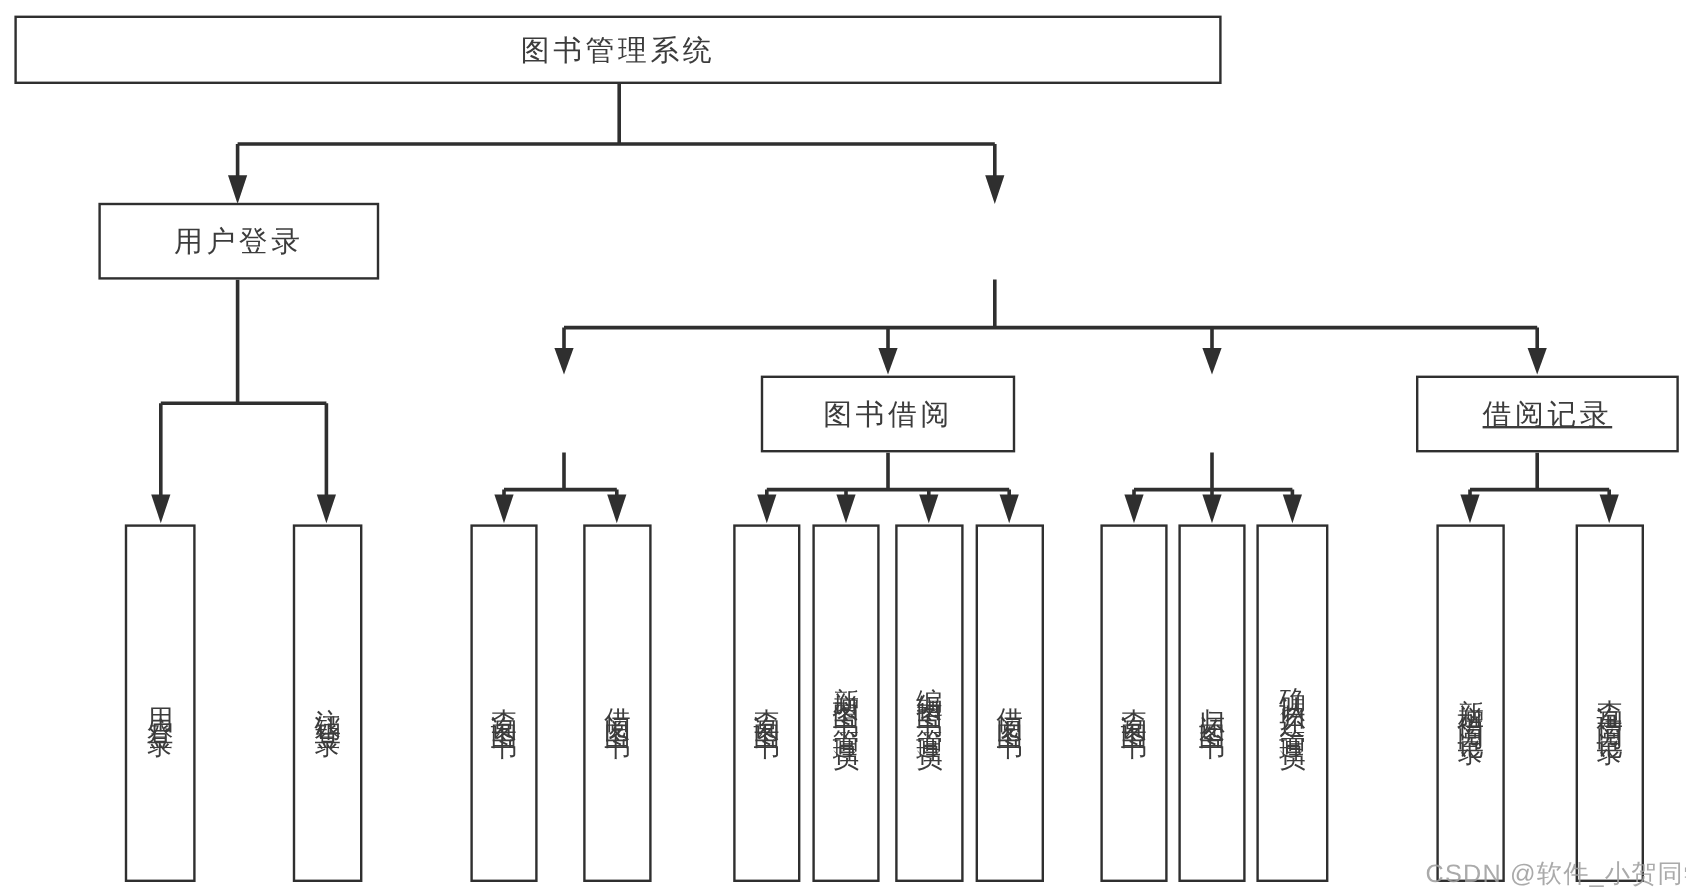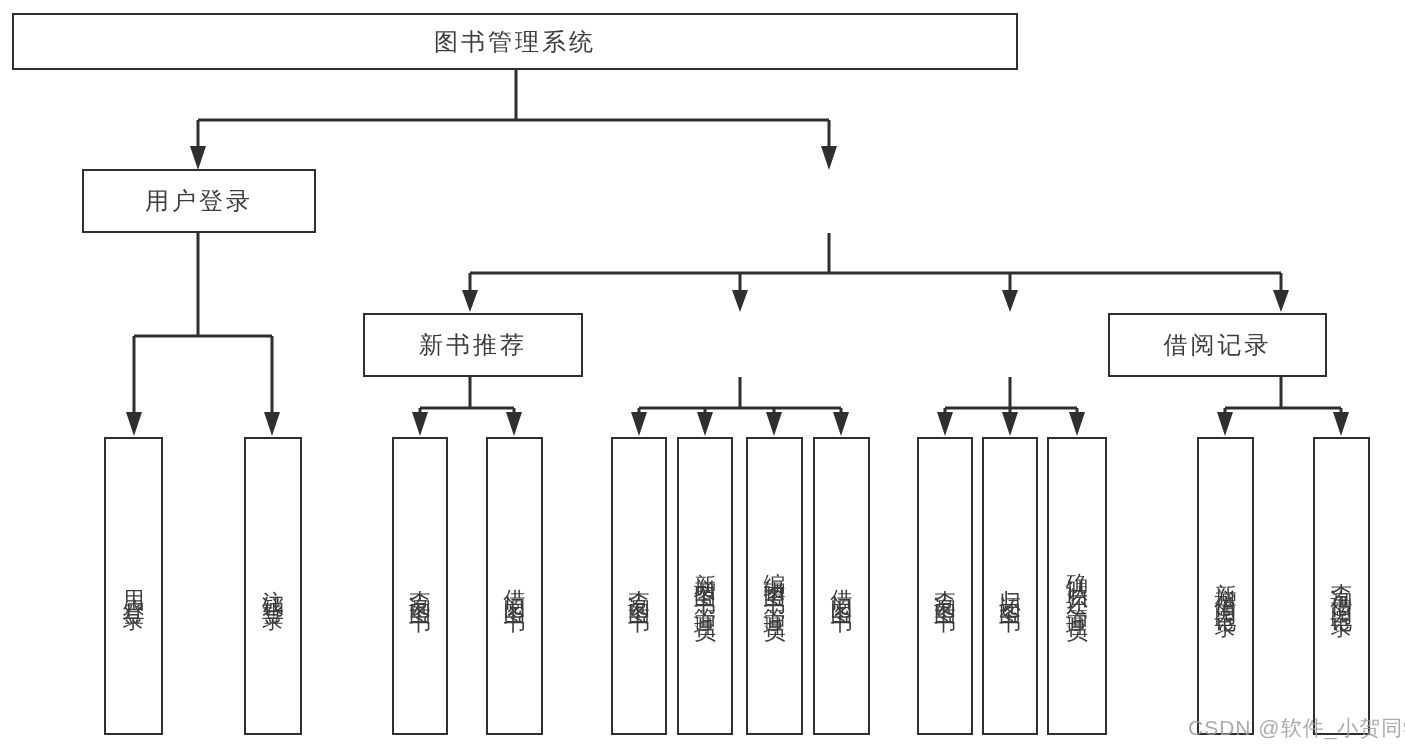--- a/index.html
+++ b/index.html
@@ -86,22 +86,22 @@
       <polygon points="1069,412 1085,412 1077,436"></polygon>
       <polygon points="1217,412 1233,412 1225,436"></polygon>
       <polygon points="1333,412 1349,412 1341,436"></polygon>
     </g>
   </svg>
 
   <div class="node node-h" style="left:12px; top:13px; width:1006px; height:57px;">图书管理系统</div>
 
   <div class="node node-h" style="left:82px; top:169px; width:234px; height:64px;">用户登录</div>
 
-  <div class="node node-h" style="left:363px; top:313px; width:220px; height:64px;">新书推荐</div>
-  <div class="node node-h" style="left:1108px; top:313px; width:219px; height:64px;">借阅记录</div>
+  <div class="node node-h" style="left:634px; top:313px; width:212px; height:64px;">图书借阅</div>
+  <div class="node node-h" style="left:1180px; top:313px; width:219px; height:64px;text-decoration:underline;">借阅记录</div>
 
   <div class="node node-v leaf" style="left:104px; width:59px;">
     <span>用户登录</span>
   </div>
   <div class="node node-v leaf" style="left:244px; width:58px;">
     <span>注销登录</span>
   </div>
 
   <div class="node node-v leaf" style="left:392px; width:56px;">
     <span>查询图书</span>

